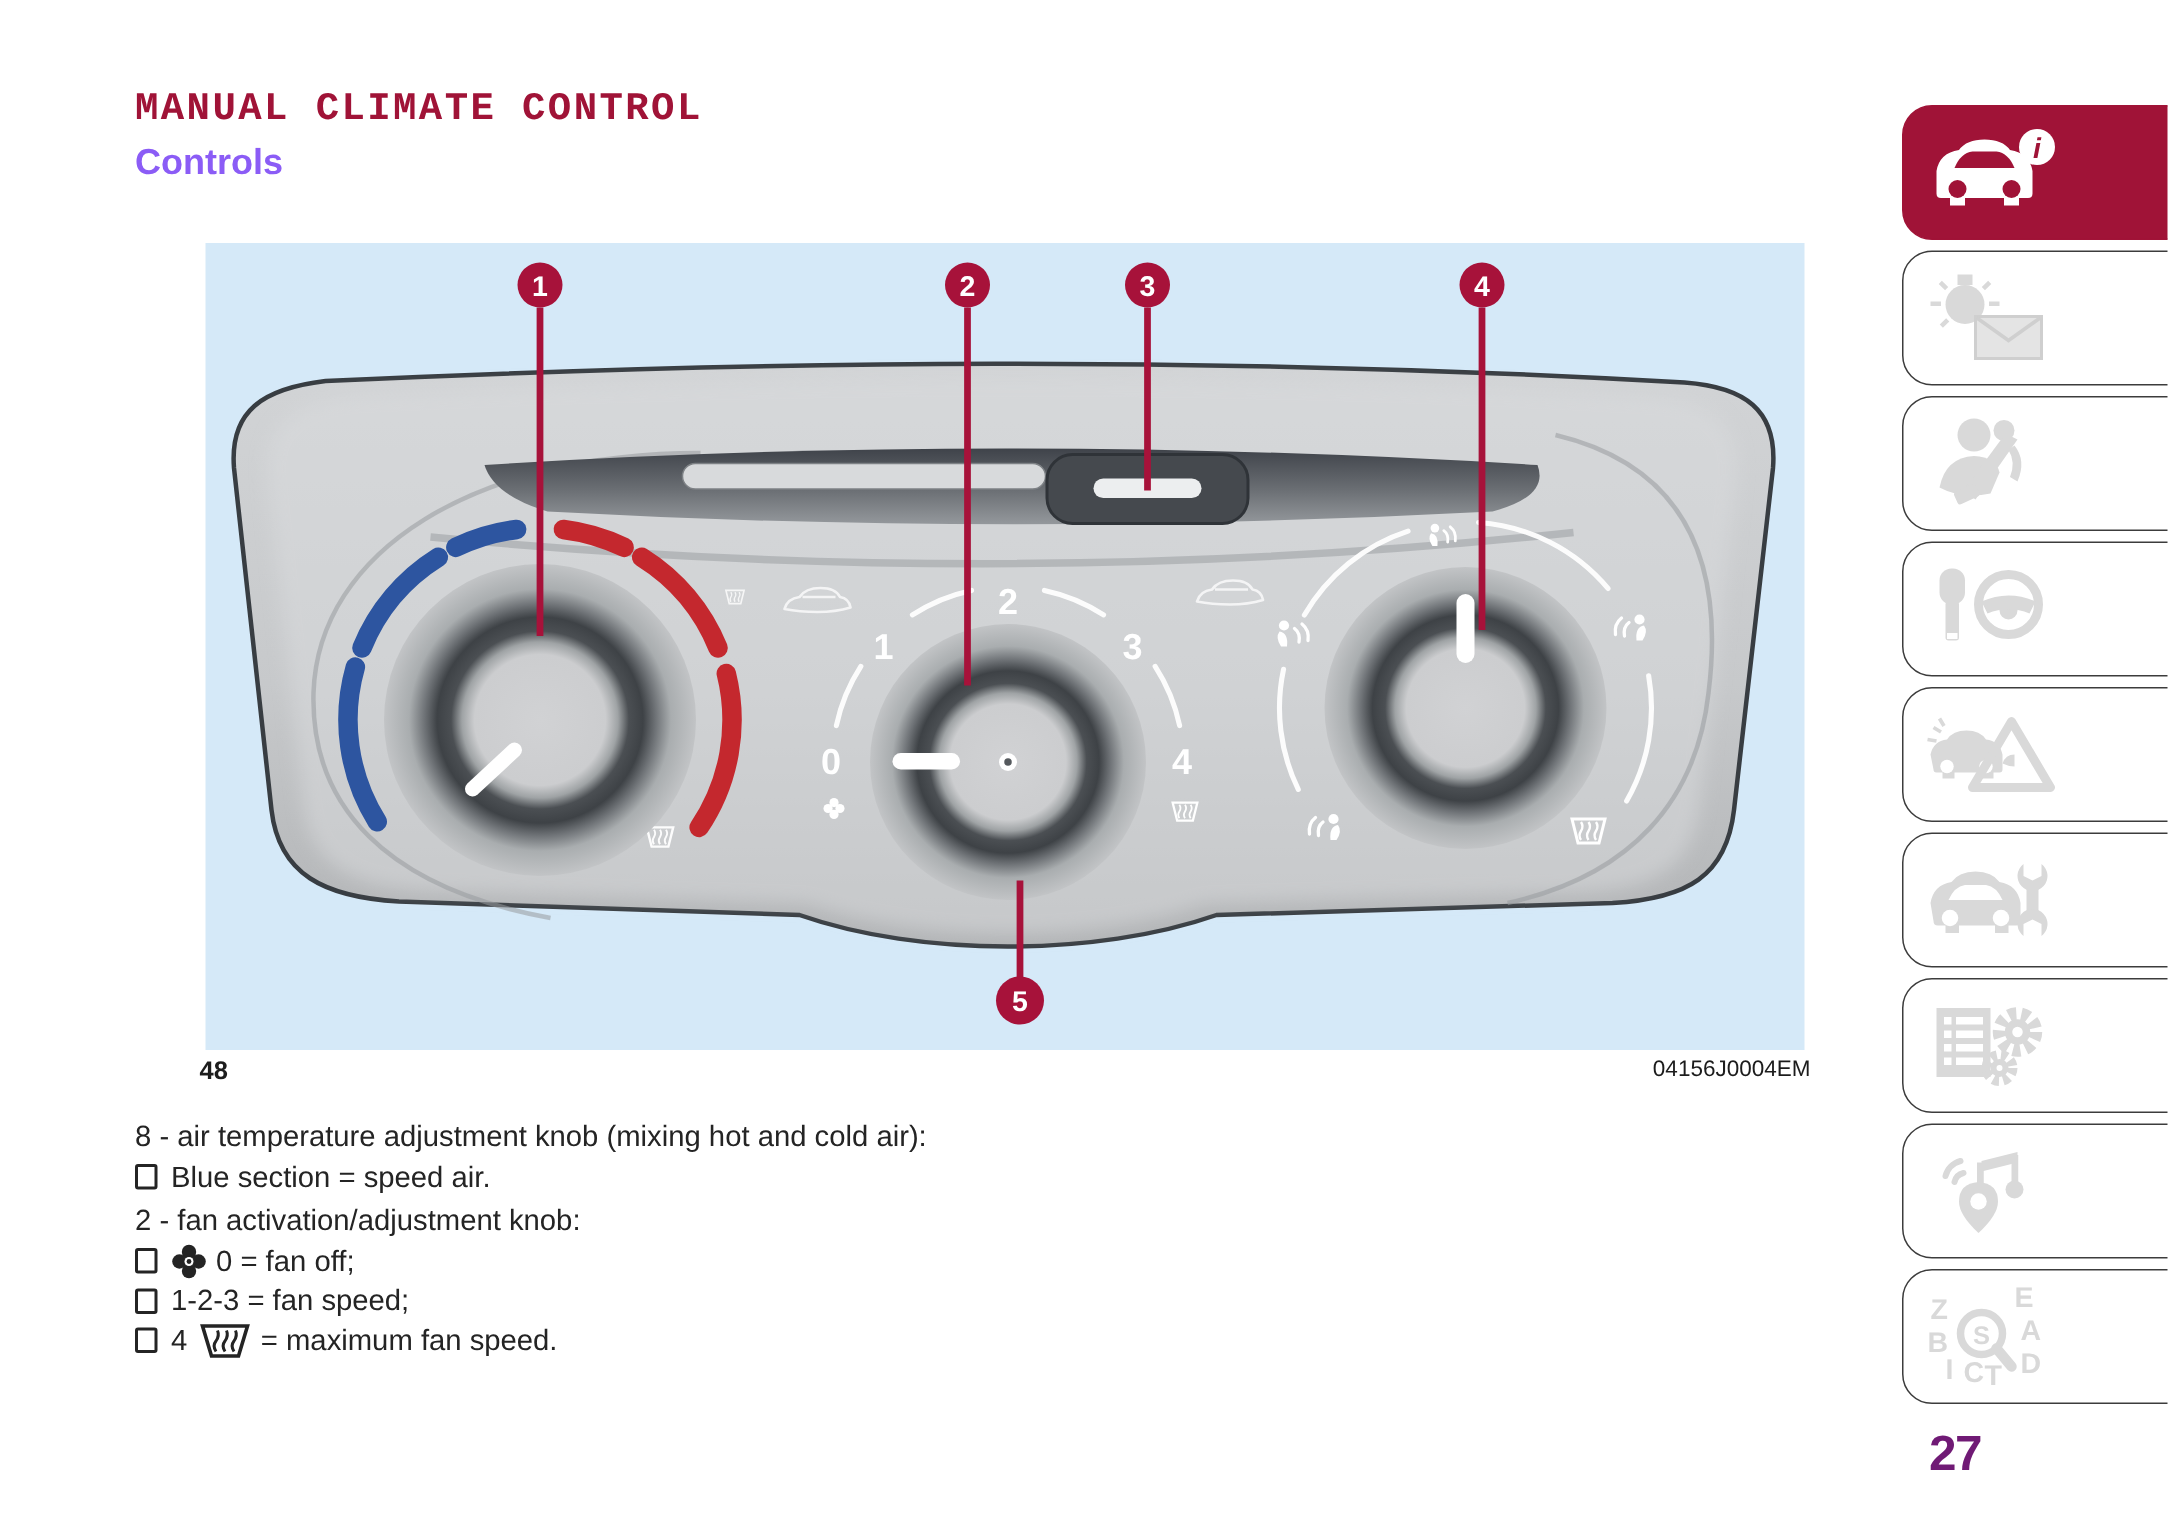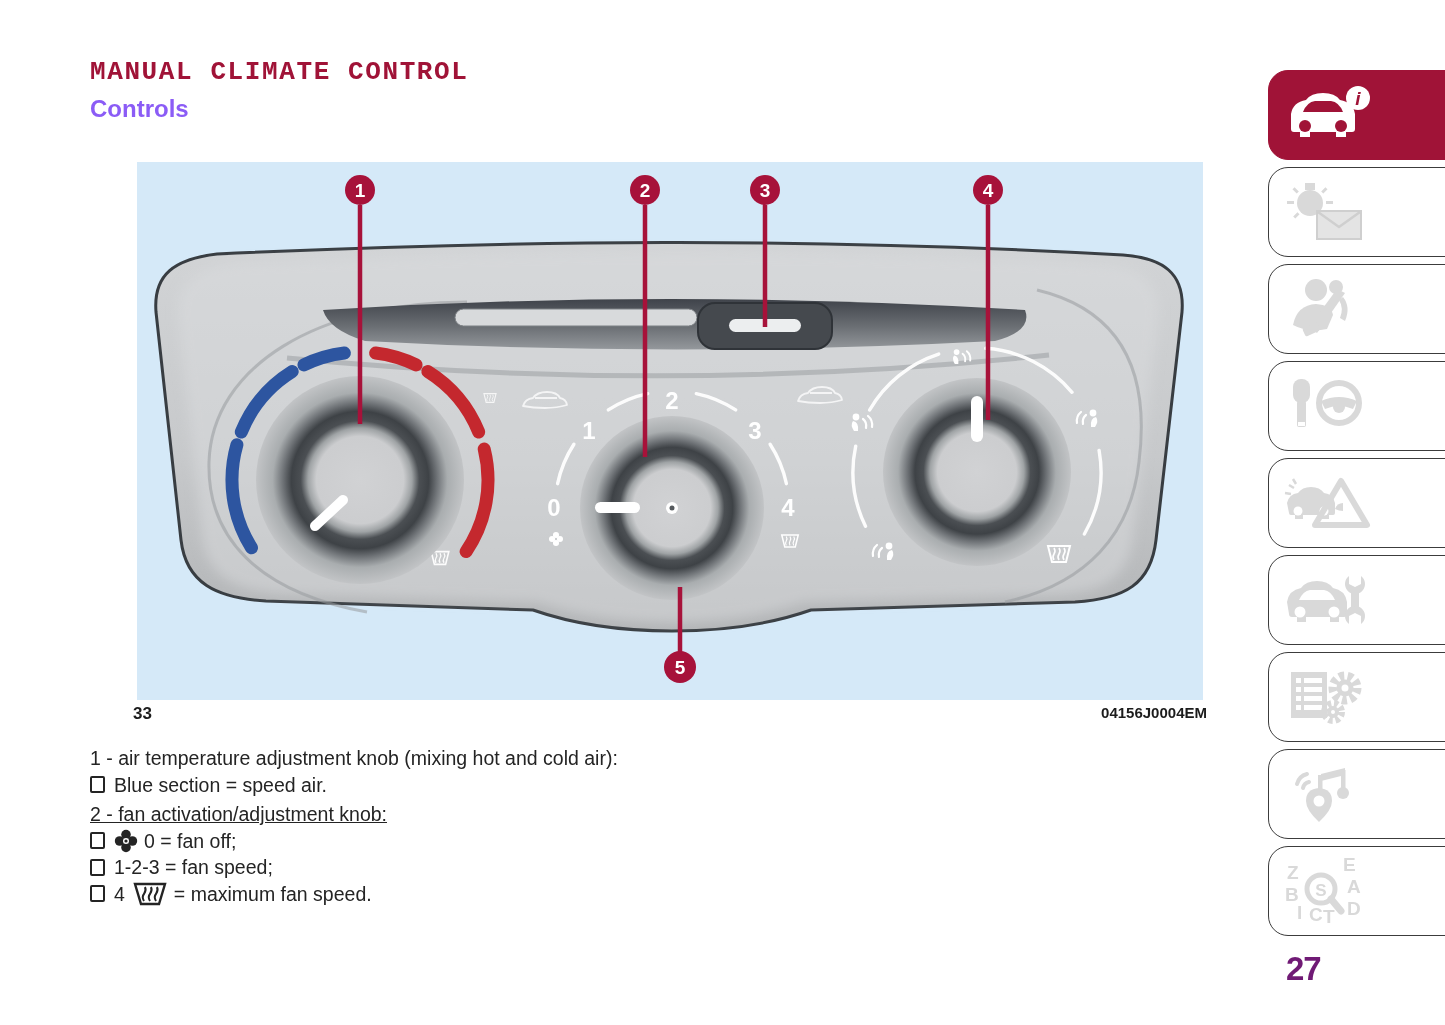--- a/index.html
+++ b/index.html
@@ -7,25 +7,25 @@
   .page{position:absolute;inset:0;}
 
   .title{position:absolute;left:90px;top:57px;font-size:26px;font-weight:bold;letter-spacing:1.6px;color:#a01337;font-family:Liberation Mono, monospace;}
   .subtitle{position:absolute;left:90px;top:95px;font-size:24px;font-weight:bold;color:#8b5cf6;}
 
   .figure{position:absolute;left:137px;top:162px;width:1066px;height:538px;background:#d5e9f8;}
   .figure svg{display:block;}
 
   .figcaption{position:absolute;left:133px;top:704px;width:1074px;display:flex;justify-content:space-between;align-items:flex-start;}
   .fig-number{font-size:17px;font-weight:bold;color:#1c1c1c;}
-  .fig-code{font-size:15px;font-weight:bold;color:#1c1c1c;}
+  .fig-code{font-size:15px;font-weight:normal;color:#1c1c1c;}
 
   .content{position:absolute;left:90px;top:745px;width:660px;color:#242424;font-size:19.5px;}
   .row{display:flex;align-items:center;min-height:26.5px;line-height:26.5px;white-space:nowrap;}
-  .row.section{margin-top:3px;text-decoration:underline;}
+  .row.section{margin-top:3px;}
   .cb{display:inline-block;width:11px;height:13px;border:2.6px solid #242424;border-radius:2px;margin-right:9px;flex:0 0 auto;}
   .inline-ico{margin:0 6px 0 0;flex:0 0 auto;}
   .pfx{margin-right:7px;}
 
   .sidebar{position:absolute;left:1268px;top:0;width:177px;height:1025px;}
   .tab{position:absolute;left:0;width:210px;height:90px;border-radius:20px;background:#ffffff;border:1.6px solid #3c3c3c;box-sizing:border-box;}
   .tab.active{background:#a01337;border-color:#a01337;}
   .tab svg{position:absolute;left:14px;top:50%;transform:translateY(-50%);}
 
   .page-number{position:absolute;left:1286px;top:950px;font-size:33px;font-weight:bold;color:#701a75;letter-spacing:-1px;}
@@ -176,27 +176,27 @@
         <text x="223" y="35">1</text>
         <text x="508" y="35">2</text>
         <text x="628" y="35">3</text>
         <text x="851" y="35">4</text>
         <text x="543" y="512">5</text>
       </g>
     </svg>
   </div>
 
   <div class="figcaption">
-    <span class="fig-number">33</span>
+    <span class="fig-number">48</span>
     <span class="fig-code">04156J0004EM</span>
   </div>
 
   <div class="content">
     <div class="row">
-      <span>1 - air temperature adjustment knob (mixing hot and cold air):</span>
+      <span>8 - air temperature adjustment knob (mixing hot and cold air):</span>
     </div>
     <div class="row">
       <span class="cb"></span>
       <span>Blue section = speed air.</span>
     </div>
     <div class="row section">
       <span>2 - fan activation/adjustment knob:</span>
     </div>
     <div class="row">
       <span class="cb"></span>

